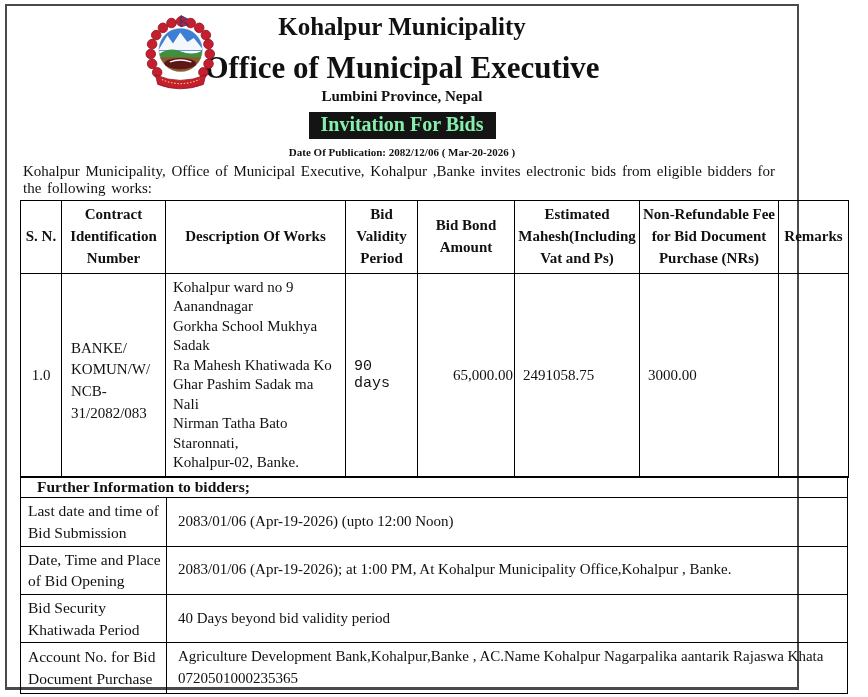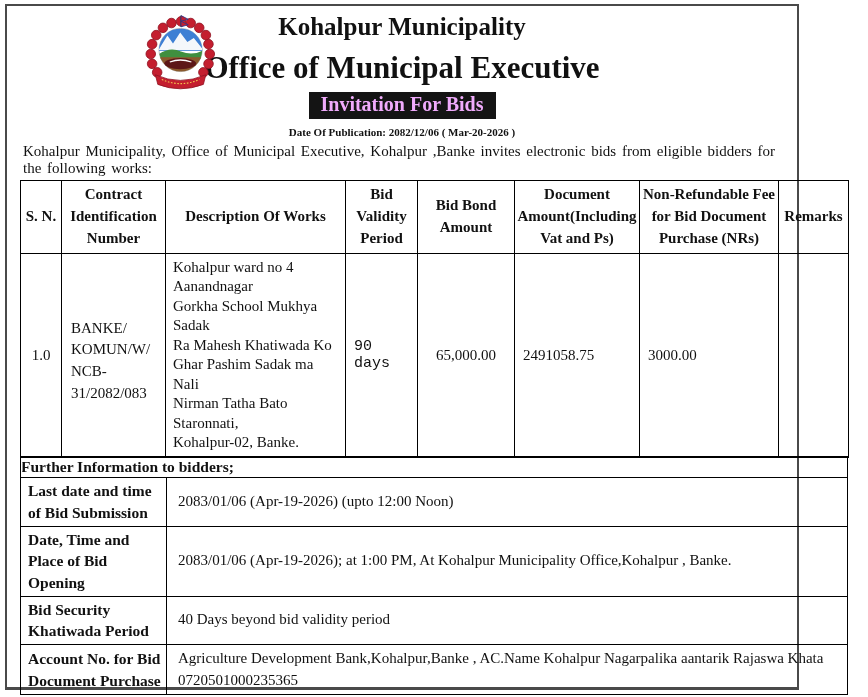--- a/index.html
+++ b/index.html
@@ -9,43 +9,43 @@
          border:2px solid #4a4a4a; border-bottom-width:3px; box-sizing:border-box;
          background:#fff; }
 
   
   .hdr { position:relative; text-align:center; padding-top:7px; }
   .emblem { position:absolute; left:130px; top:8px; width:88px; height:80px; }
   .muni   { font-size:25px; font-weight:bold; line-height:1.15; }
   .office { font-size:31px; font-weight:bold; line-height:1.15; margin-top:8px; }
   .addr   { font-size:15px; font-weight:bold; margin-top:4px; }
   .prov   { font-size:15px; font-weight:bold; margin-top:3px; }
-  .banner { display:inline-block; background:#141414; color:#f0abfc; font-size:20px;
+  .banner { display:inline-block; background:#141414; color:#86efac; font-size:20px;
             font-weight:bold; padding:1px 12px 3px; margin-top:7px;text-align:right; }
   .pub    { font-size:11px; font-weight:bold; margin-top:7px; }
   .intro  { font-size:15px; text-align:left; margin:5px 12px 3px 16px; word-spacing:2px; }
 
   
   table { border-collapse:collapse; width:828px; margin-left:13px; table-layout:fixed; }
   td, th { border:1.5px solid #000; font-size:15px; vertical-align:middle;
            box-sizing:border-box; overflow:hidden; }
   th { font-weight:bold; text-align:center; padding:3px 2px; line-height:1.45; }
   .c-sn{width:41px}.c-cid{width:104px}.c-desc{width:180px}.c-val{width:72px}
   .c-bond{width:97px}.c-est{width:125px}.c-fee{width:139px}.c-rem{width:70px}
   .lines { white-space:pre-line; line-height:1.3; }
   td.sn   { text-align:center; }
   td.cid  { padding:16px 4px 4px 9px; line-height:1.45; }
   td.desc { padding:4px 4px 4px 7px; }
   td.vp   { padding-left:8px;font-family:Liberation Mono, monospace; }
-  td.bond { text-align:center; }
+  td.bond { text-align:right; }
   td.est, td.fee { padding-left:8px; }
   tr.datarow td { height:115px; }
 
-  .fi-title td { font-weight:bold; padding:1px 0; font-size:15.5px;border-radius:7px; }
-  .fi-label { width:146px; font-weight:bold; padding:2px 4px 2px 7px;
+  .fi-title td { font-weight:bold; padding:1px 16px; font-size:15.5px;border-radius:7px; }
+  .fi-label { width:146px; font-weight:normal; padding:2px 4px 2px 7px;
               line-height:1.4; font-size:15.5px; }
   .fi-value { padding:3px 6px 3px 11px; line-height:1.45; }
   .fi-row td { height:39px; }
 </style>
 </head>
 <body>
 
 <div class="doc">
 
   <div class="hdr">
@@ -86,20 +86,21 @@
         <line x1="50" y1="2" x2="50" y2="16" stroke="#333" stroke-width="1.2"></line>
         <path d="M50,2 L59,6.5 L50,9 L59,13.5 L50,16 Z" fill="#c41e2f" stroke="#1d3a8f" stroke-width="1"></path>
       </g>
 
       <path d="M18,76 Q49,90 81,76 L78,88 Q49,99 21,88 Z" fill="#c41e2f" stroke="#8f1322" stroke-width="1"></path>
       <path d="M26,82 Q49,92 73,82" stroke="#f2c14e" stroke-width="1.4" fill="none" stroke-dasharray="2 2"></path>
     </svg>
 
     <div class="muni">Kohalpur Municipality</div>
     <div class="office">Office of Municipal Executive</div>
+    <div class="prov">Lumbini Province, Nepal</div>
     <div>
       <span class="banner">Invitation For Bids</span>
     </div>
     <div class="pub">Date Of  Publication: 2082/12/06 ( Mar-20-2026 )</div>
   </div>
 
   <div class="intro">Kohalpur  Municipality, Office of Municipal Executive, Kohalpur ,Banke  invites  electronic bids  from eligible bidders for the following works:</div>
 
   <table>
     <colgroup>
@@ -112,31 +113,31 @@
         <col class="c-fee">
         <col class="c-rem">
     </colgroup>
     <tbody>
         <tr>
       <th>S. N.</th>
       <th>Contract Identification Number</th>
       <th>Description Of Works</th>
       <th>Bid Validity Period</th>
       <th>Bid Bond Amount</th>
-      <th>Document Amount(Including Vat and Ps)</th>
+      <th>Estimated Mahesh(Including Vat and Ps)</th>
       <th>Non-Refundable Fee for Bid Document Purchase (NRs)</th>
       <th>Remarks</th>
     </tr>
     <tr class="datarow">
       <td class="sn">1.0</td>
       <td class="cid lines">BANKE/
 KOMUN/W/
 NCB-
 31/2082/083</td>
-      <td class="desc lines">Kohalpur ward no 4 Aanandnagar
+      <td class="desc lines">Kohalpur ward no 9 Aanandnagar
 Gorkha School Mukhya Sadak
 Ra Mahesh Khatiwada Ko
 Ghar Pashim Sadak ma Nali
 Nirman Tatha Bato Staronnati,
 Kohalpur-02, Banke.</td>
       <td class="vp">90 days</td>
       <td class="bond">65,000.00</td>
       <td class="est">2491058.75</td>
       <td class="fee">3000.00</td>
       <td class="rem"></td>

